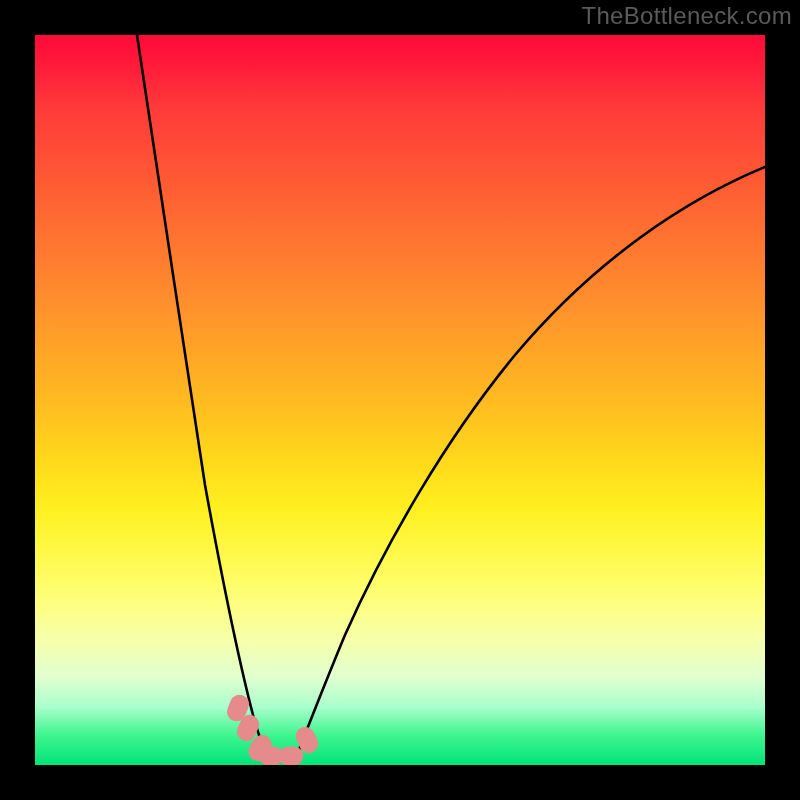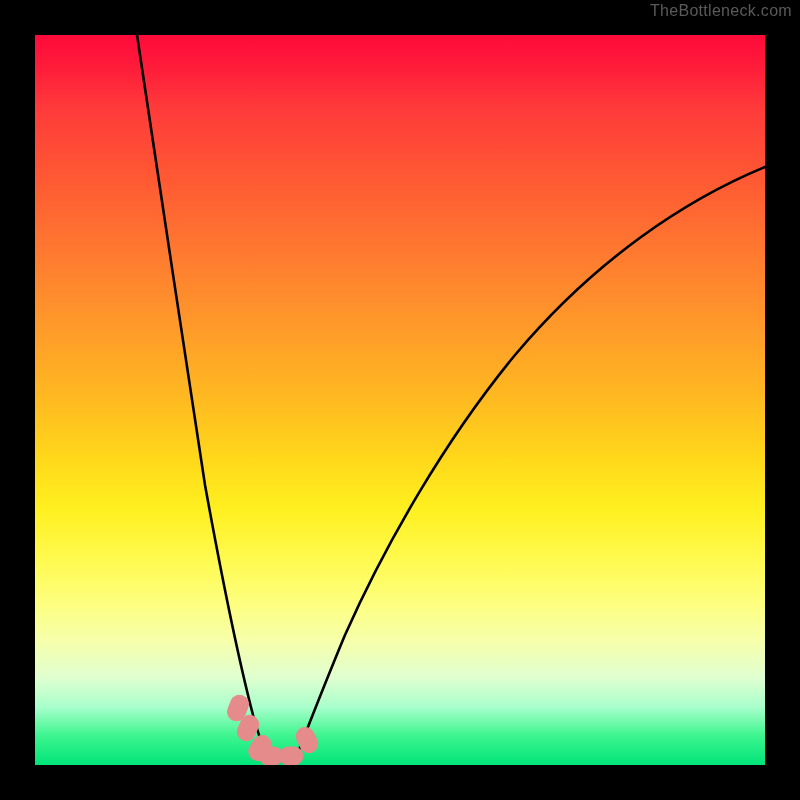--- a/index.html
+++ b/index.html
@@ -58,21 +58,21 @@
     left: 0;
     top: 0;
     width: 100%;
     height: 100%;
   }
   .watermark {
     position: absolute;
     top: 2px;
     right: 8px;
     color: #5a5a5a;
-    font-size: 16px;
+    font-size: 24px;
     letter-spacing: 0.3px;
     font-weight: 400;
   }
 </style>
 </head>
 <body>
 
 <div class="frame">
 
   <div class="plot-area">

